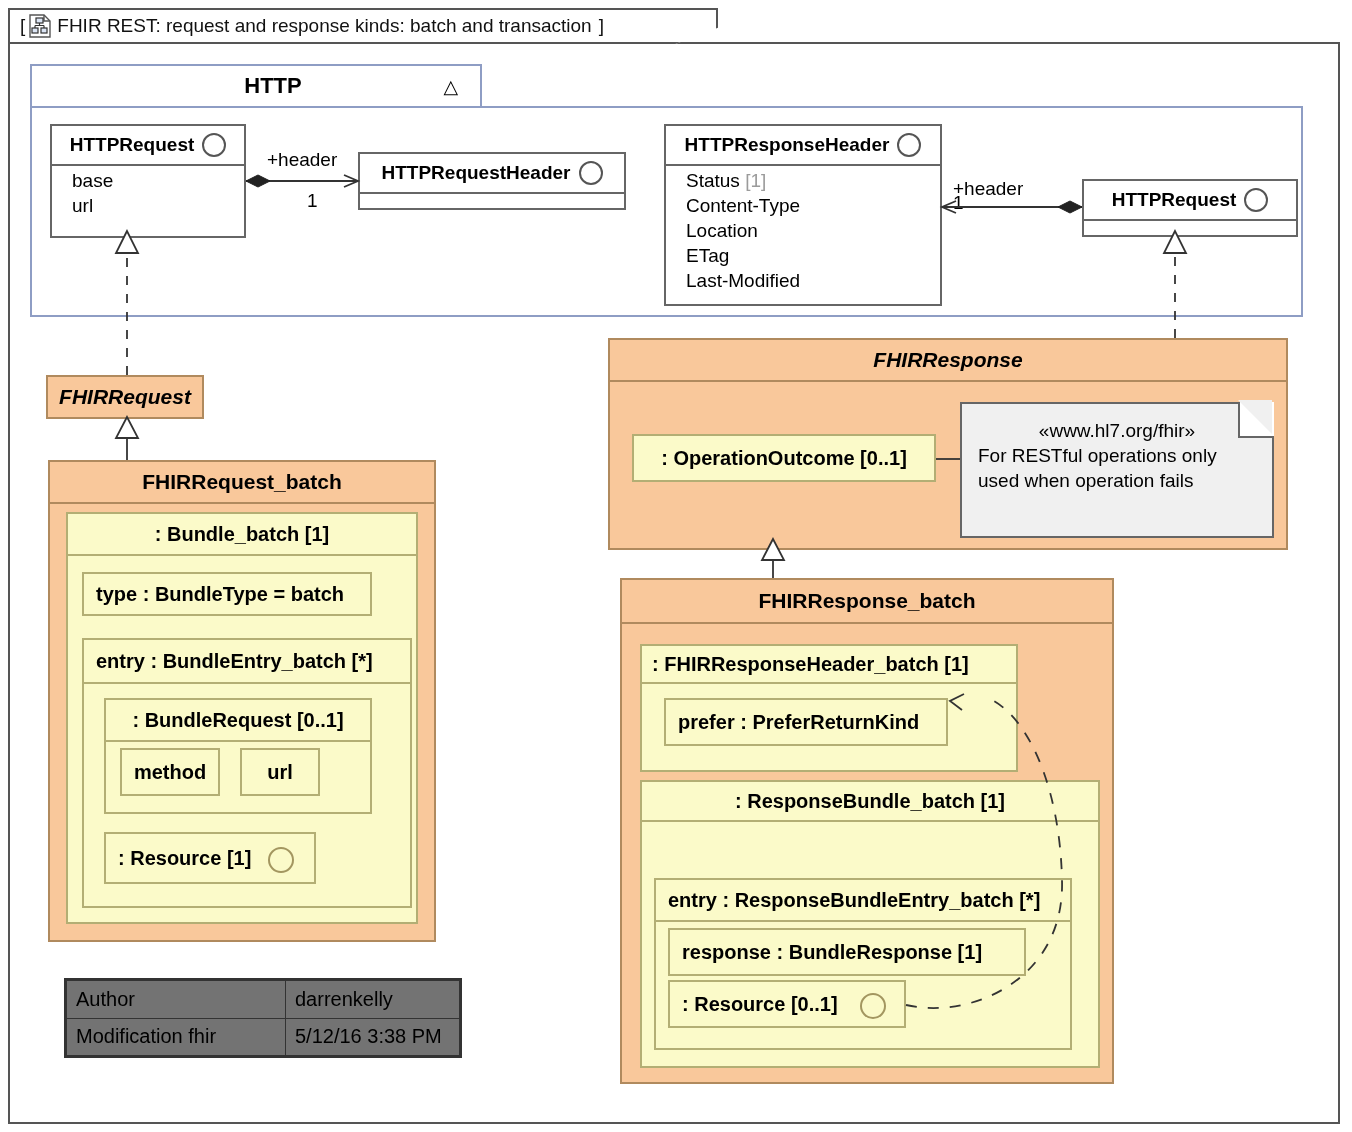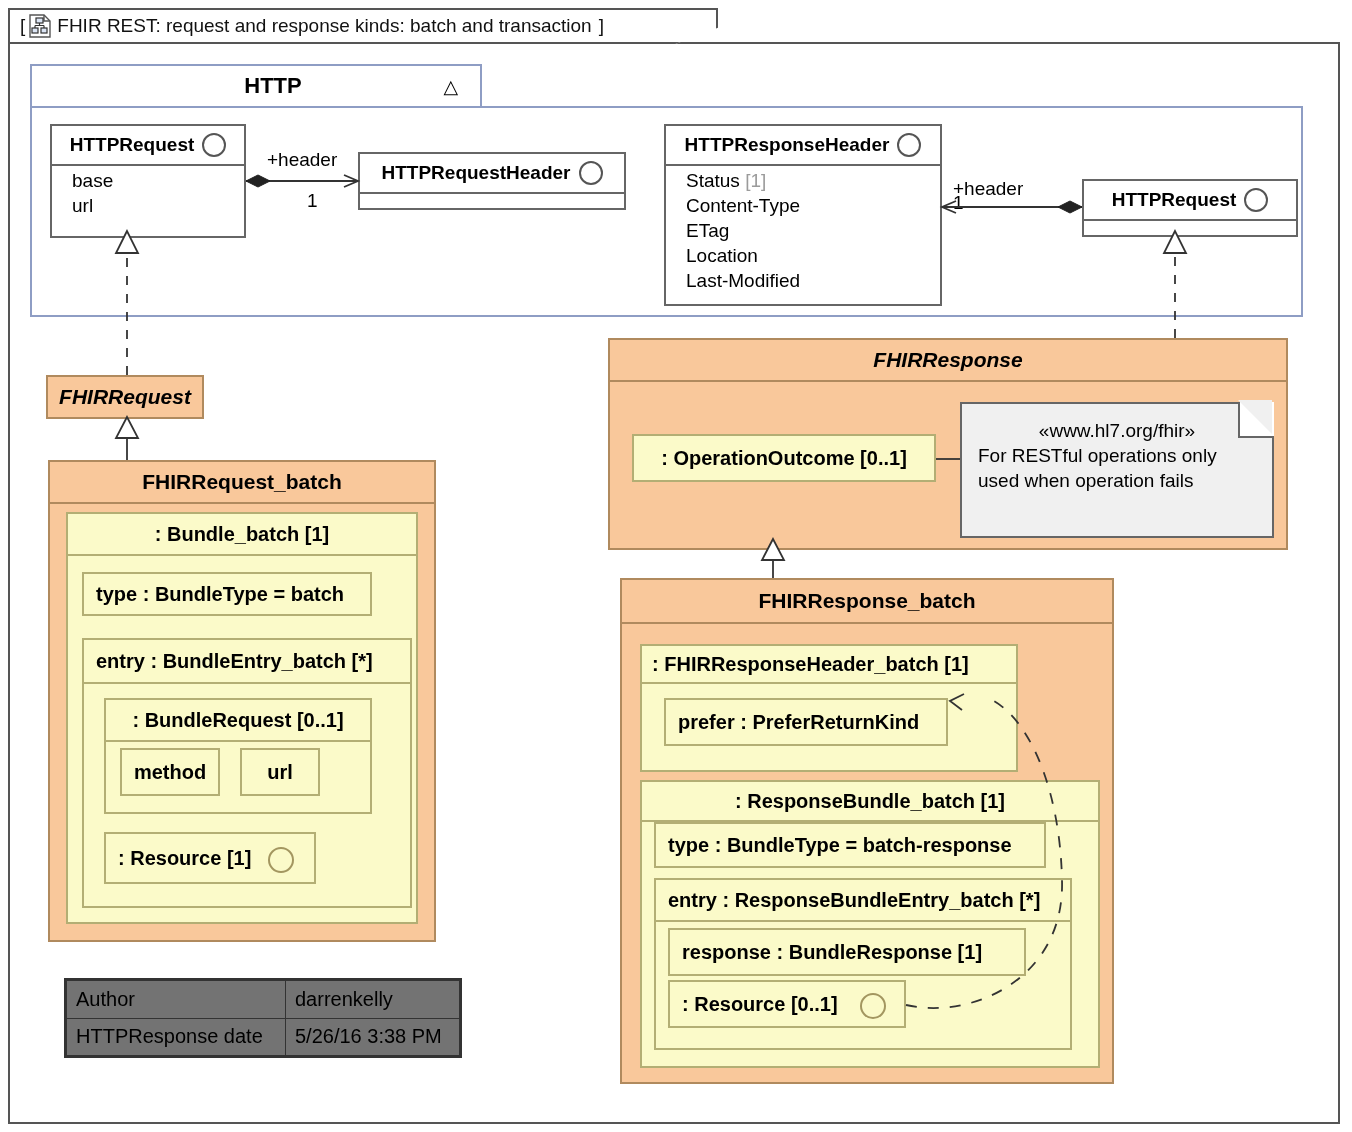--- a/index.html
+++ b/index.html
@@ -123,22 +123,22 @@
     <div class="hdr" style="height:34px;">
       <span class="nm">HTTPResponseHeader</span>
       <span class="ifc"></span>
     </div>
     <div class="body">
       <div class="attr">
         <span>Status</span>
         <span class="mult">[1]</span>
       </div>
       <div class="attr">Content-Type</div>
+      <div class="attr">Location</div>
       <div class="attr">ETag</div>
-      <div class="attr">Location</div>
       <div class="attr">Last-Modified</div>
     </div>
   </div>
 
   <div class="cls" style="left:1082px;top:179px;width:216px;height:58px;">
     <div class="hdr" style="height:34px;">
       <span class="nm">HTTPRequest</span>
       <span class="ifc"></span>
     </div>
     <div class="body" style="height:20px;"></div>
@@ -237,25 +237,20 @@
       <span class="t l">prefer : PreferReturnKind</span>
     </div>
   </div>
 
   <div class="yb" style="left:640px;top:780px;width:460px;height:288px;">
     <div class="ybhdr" style="height:38px;">
       <span class="t">: ResponseBundle_batch [1]</span>
     </div>
   </div>
 
-  <div class="yb" style="left:654px;top:822px;width:392px;height:46px;">
-    <div class="ybhdr nb" style="height:42px;justify-content:flex-start;">
-      <span class="t l">type : BundleType = batch-response</span>
-    </div>
-  </div>
 
   <div class="yb" style="left:654px;top:878px;width:418px;height:172px;">
     <div class="ybhdr" style="height:40px;justify-content:flex-start;">
       <span class="t l">entry : ResponseBundleEntry_batch [*]</span>
     </div>
   </div>
 
   <div class="yb" style="left:668px;top:928px;width:358px;height:48px;">
     <div class="ybhdr nb" style="height:44px;justify-content:flex-start;">
       <span class="t l">response : BundleResponse [1]</span>
@@ -270,22 +265,22 @@
   </div>
 
   <div class="atbl" style="left:64px;top:978px;width:398px;height:80px;">
     <table>
       <tbody>
           <tr>
         <td style="width:200px;">Author</td>
         <td>darrenkelly</td>
       </tr>
       <tr>
-        <td>HTTPResponse date</td>
-        <td>5/26/16 3:38 PM</td>
+        <td>Modification fhir</td>
+        <td>5/12/16 3:38 PM</td>
       </tr>
     </tbody>
       </table>
   </div>
 
   <svg class="ov">
     <defs>
       <marker id="oarrow" markerWidth="12" markerHeight="12" refX="10" refY="6" orient="auto">
         <path d="M1,1 L11,6 L1,11" fill="none" stroke="#333" stroke-width="1.6"></path>
       </marker>

